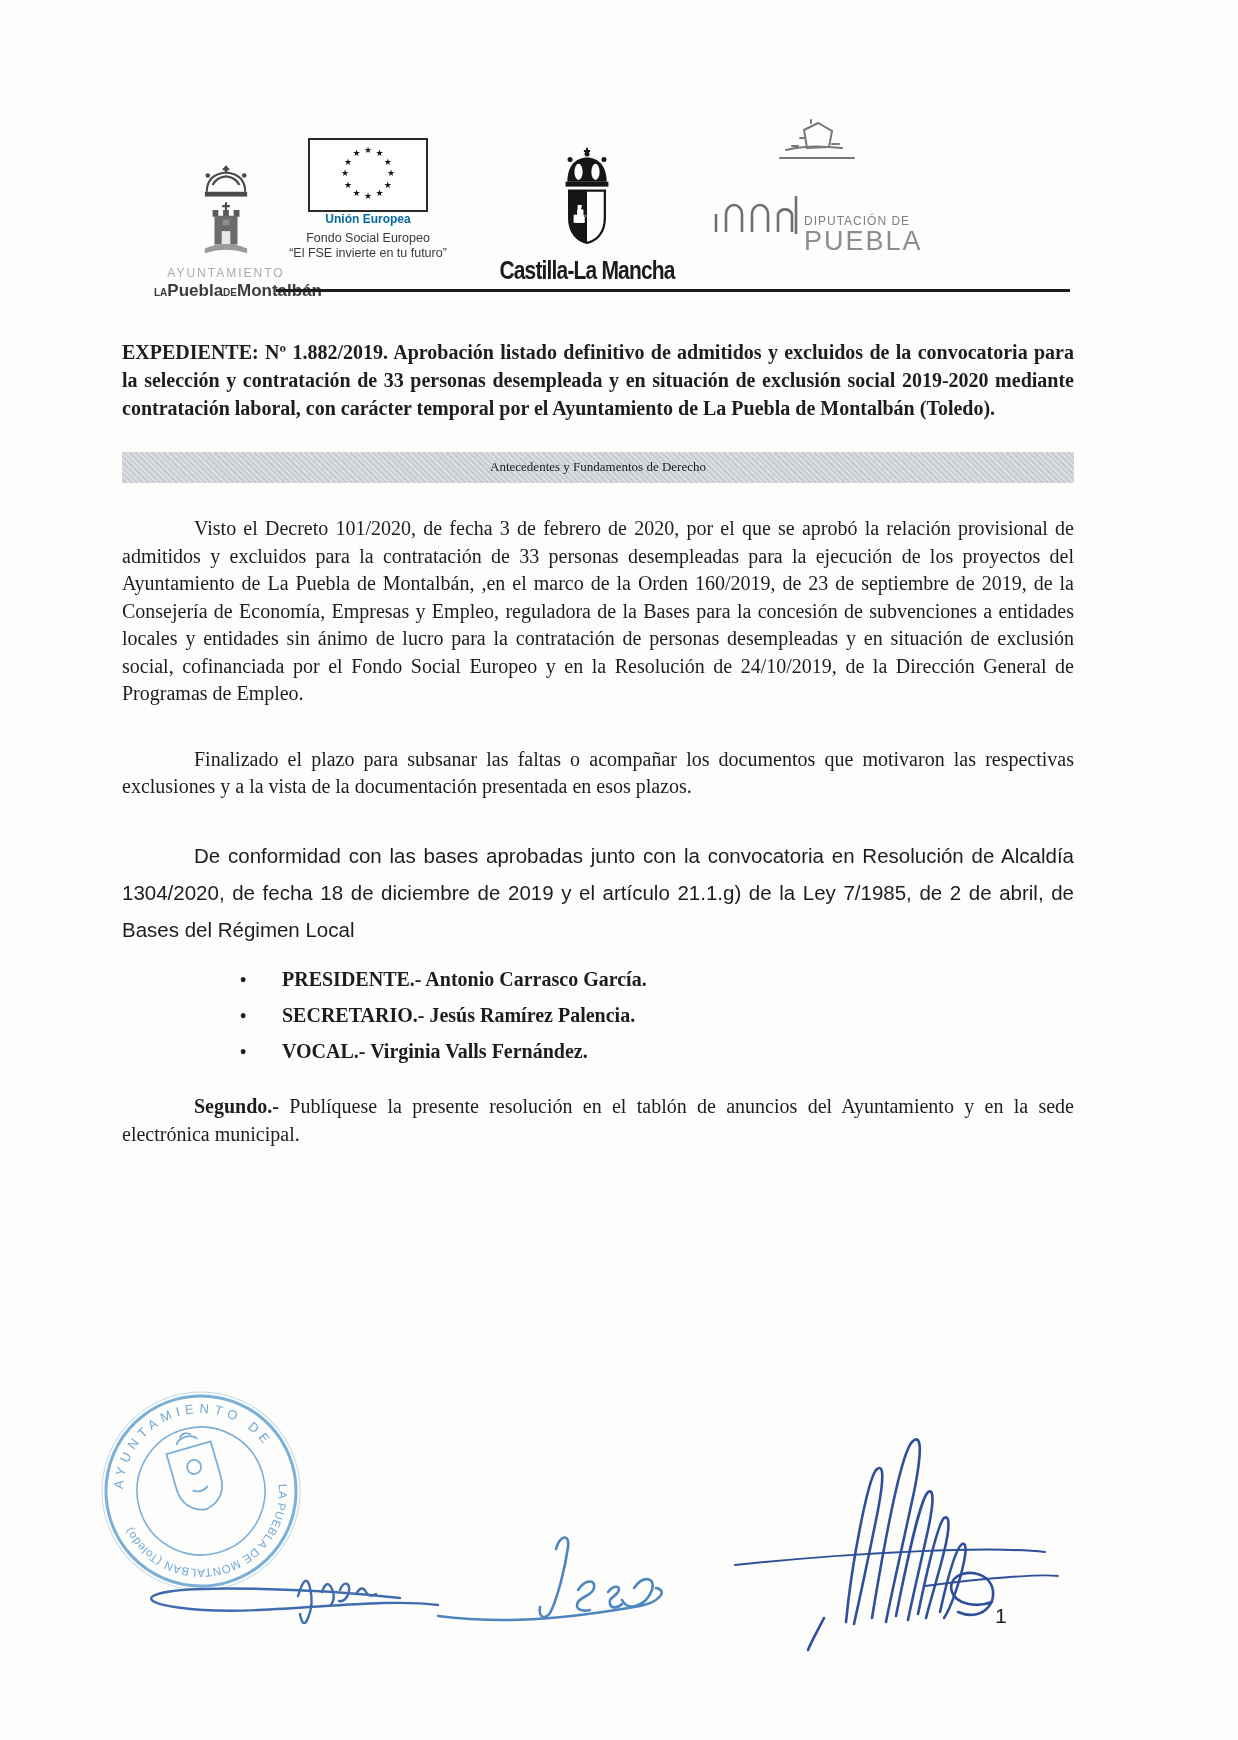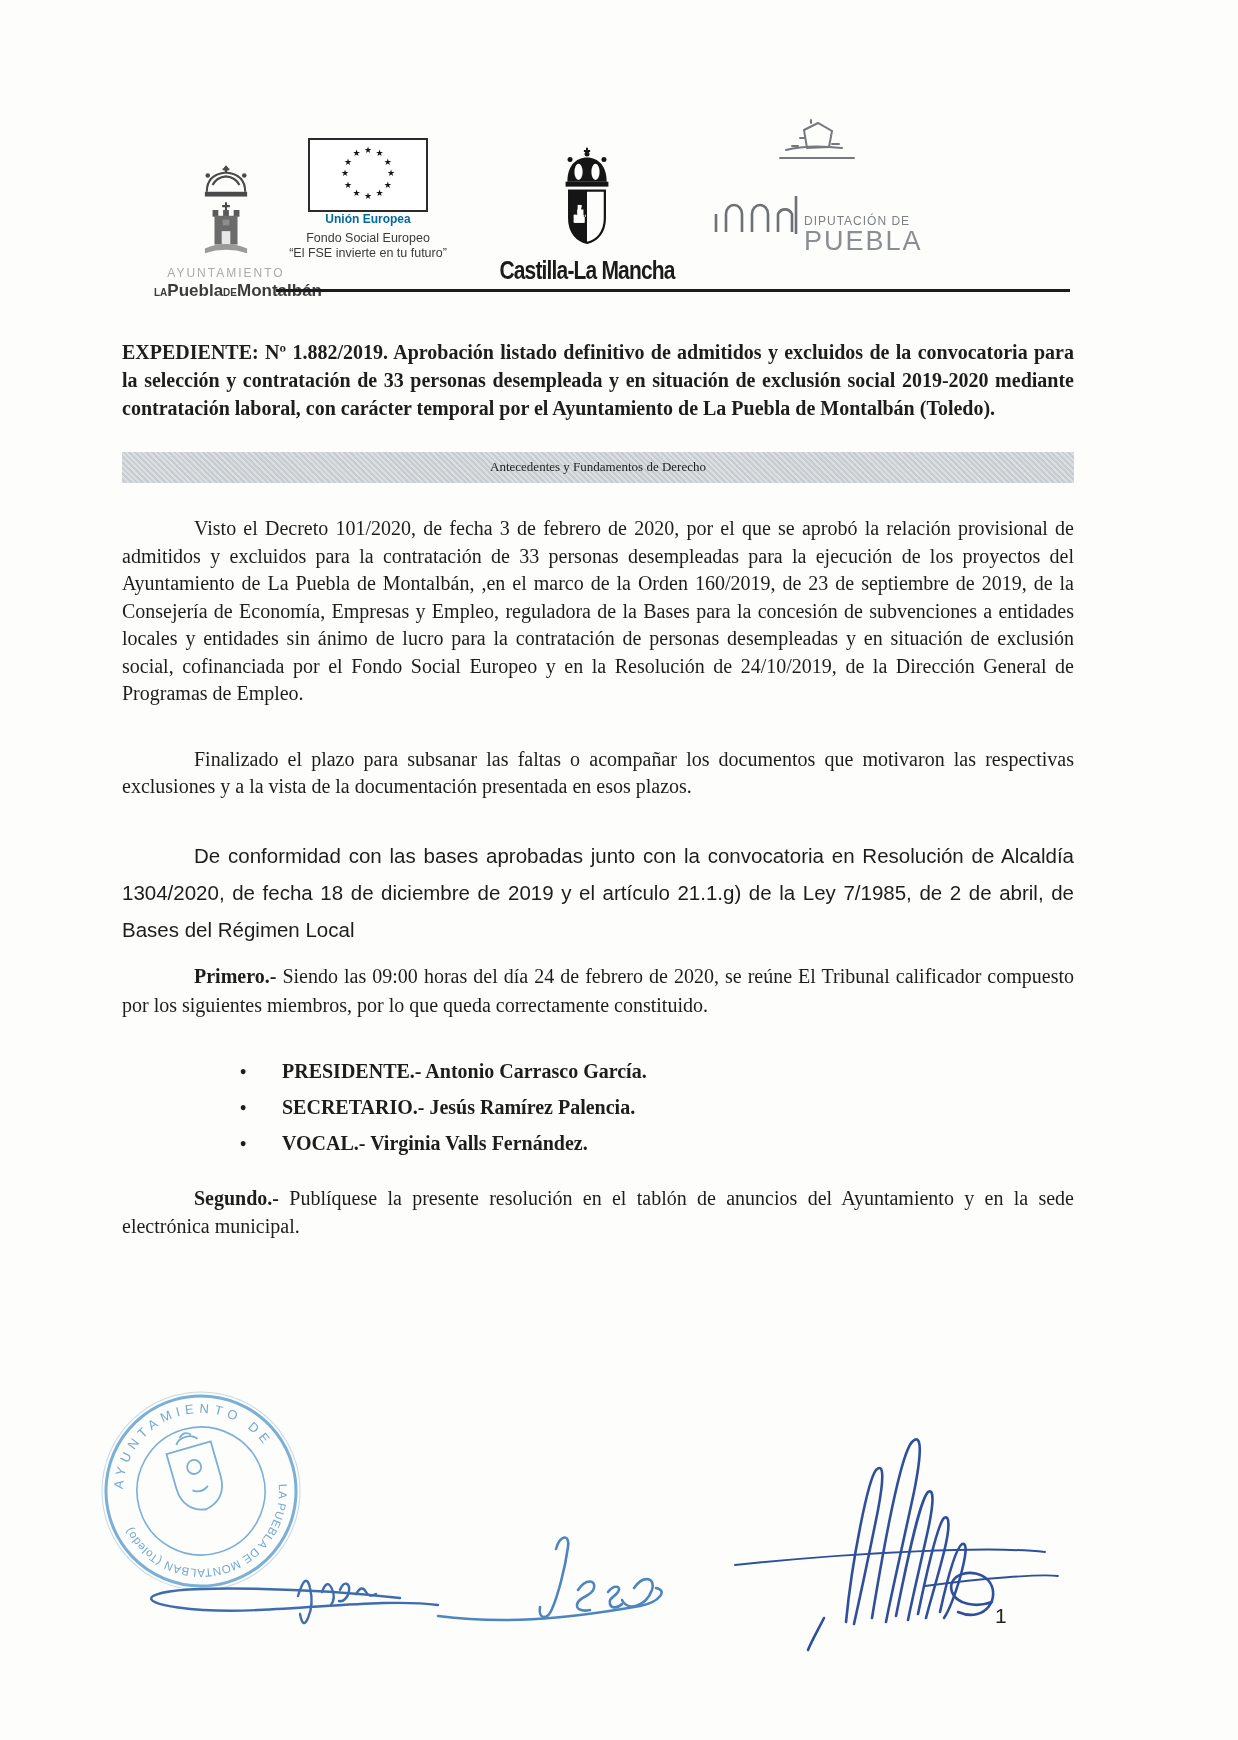--- a/index.html
+++ b/index.html
@@ -164,21 +164,20 @@
 
 
   <div class="header-rule"></div>
 
   <div class="doc">
     <p class="expediente">EXPEDIENTE: Nº 1.882/2019. Aprobación listado definitivo de admitidos y excluidos de la convocatoria para la selección y contratación de 33 personas desempleada y en situación de exclusión social 2019-2020 mediante contratación laboral, con carácter temporal por el Ayuntamiento de La Puebla de Montalbán (Toledo).</p>
     <div class="bar">Antecedentes y Fundamentos de Derecho</div>
     <p class="p">Visto el Decreto 101/2020, de fecha 3 de febrero de 2020, por el que se aprobó la relación provisional de admitidos y excluidos para la contratación de 33 personas desempleadas para la ejecución de los proyectos del Ayuntamiento de La Puebla de Montalbán, ,en el marco de la Orden 160/2019, de 23 de septiembre de 2019, de la Consejería de Economía, Empresas y Empleo, reguladora de la Bases para la concesión de subvenciones a entidades locales y entidades sin ánimo de lucro para la contratación de personas desempleadas y en situación de exclusión social, cofinanciada por el Fondo Social Europeo y en la Resolución de 24/10/2019, de la Dirección General de Programas de Empleo.</p>
     <p class="p p-fin">Finalizado el plazo para subsanar las faltas o acompañar los documentos que motivaron las respectivas exclusiones y a la vista de la documentación presentada en esos plazos.</p>
     <p class="p-sans">De conformidad con las bases aprobadas junto con la convocatoria en Resolución de Alcaldía 1304/2020, de fecha 18 de diciembre de 2019 y el artículo 21.1.g) de la Ley 7/1985, de 2 de abril, de Bases del Régimen Local</p>
-    <p class="p-primero"><b>Primero.-</b><span> Siendo las 09:00 horas del día 24 de febrero de 2020, se reúne El Tribunal calificador compuesto por los siguientes miembros, por lo que queda correctamente constituido.</span></p>
     <ul class="members">
       <li><span class="bullet">•</span><span>PRESIDENTE.- Antonio Carrasco García.</span></li>
       <li><span class="bullet">•</span><span>SECRETARIO.- Jesús Ramírez Palencia.</span></li>
       <li><span class="bullet">•</span><span>VOCAL.- Virginia Valls Fernández.</span></li>
     </ul>
     <p class="p-segundo"><b>Segundo.-</b><span> Publíquese la presente resolución en el tablón de anuncios del Ayuntamiento y en la sede electrónica municipal.</span></p>
   </div>
 
   <svg class="overlay" viewBox="0 0 1238 1740">
     <g transform="rotate(-16 201 1491)" opacity="0.8">

